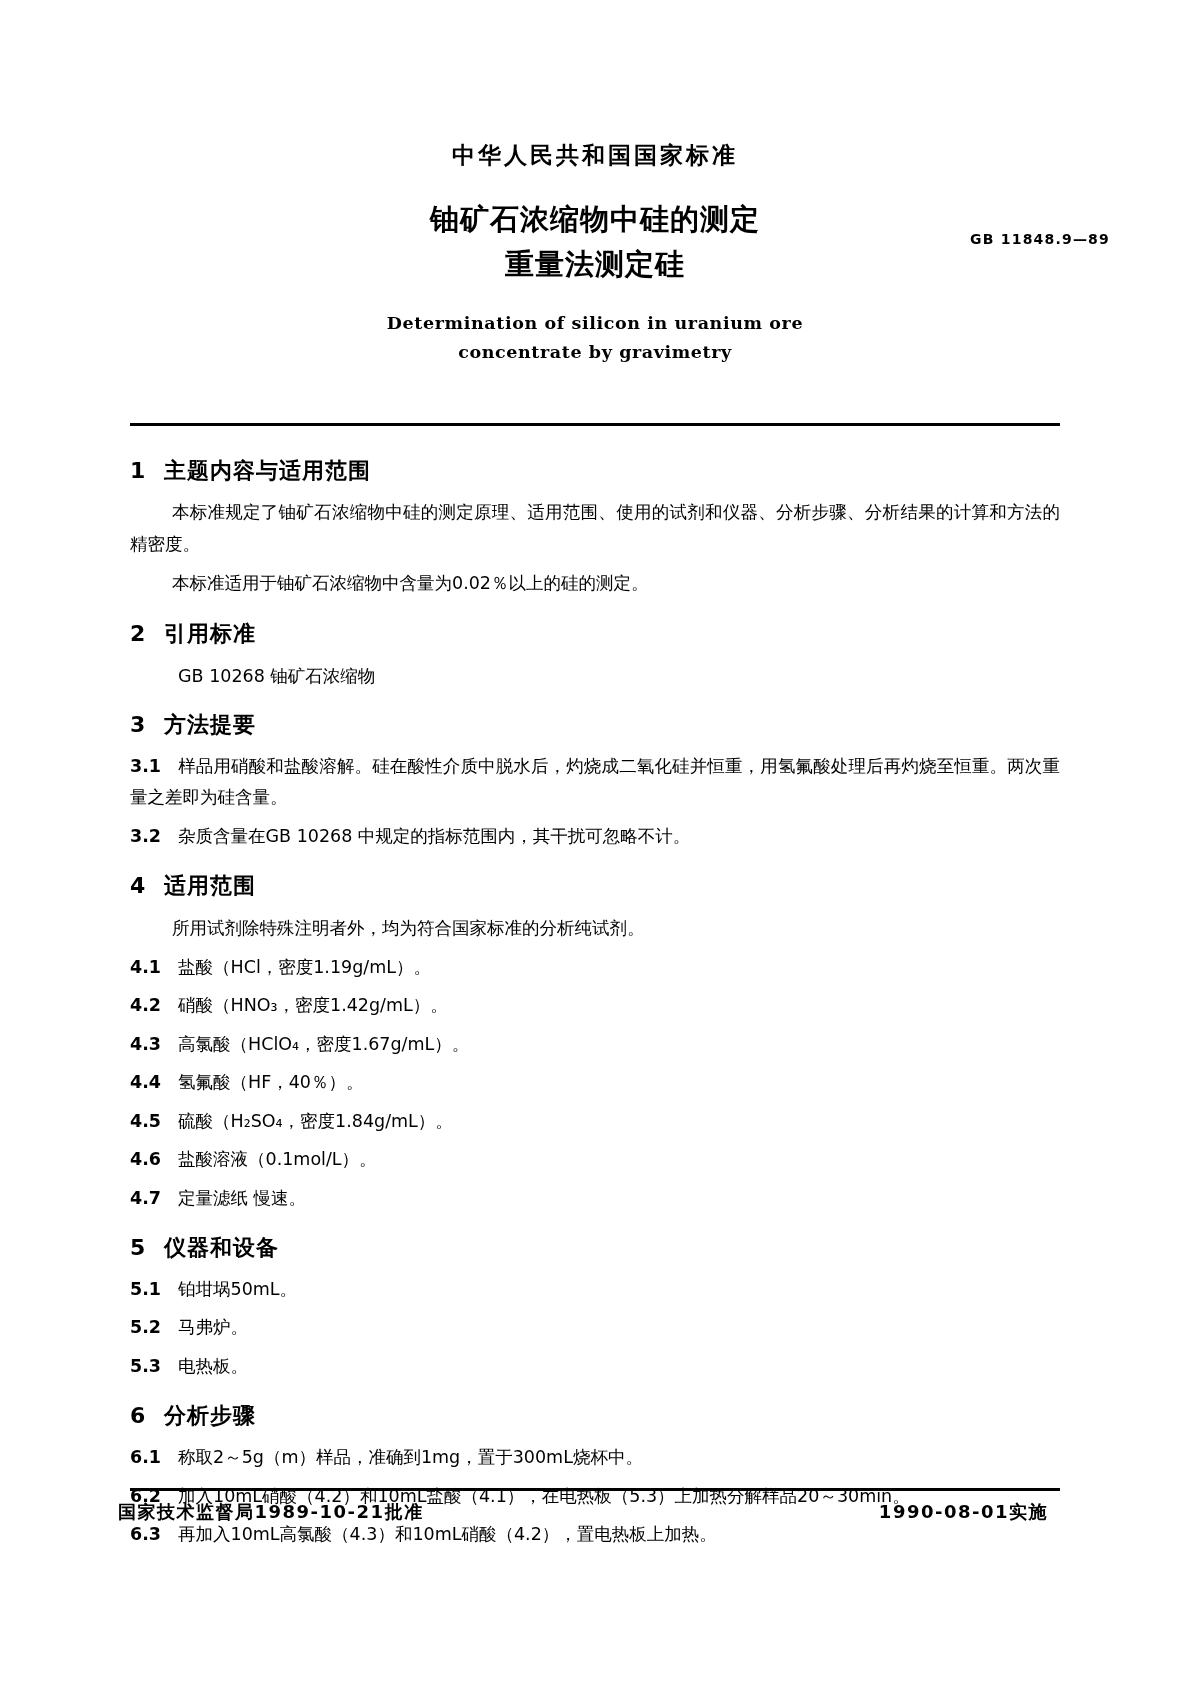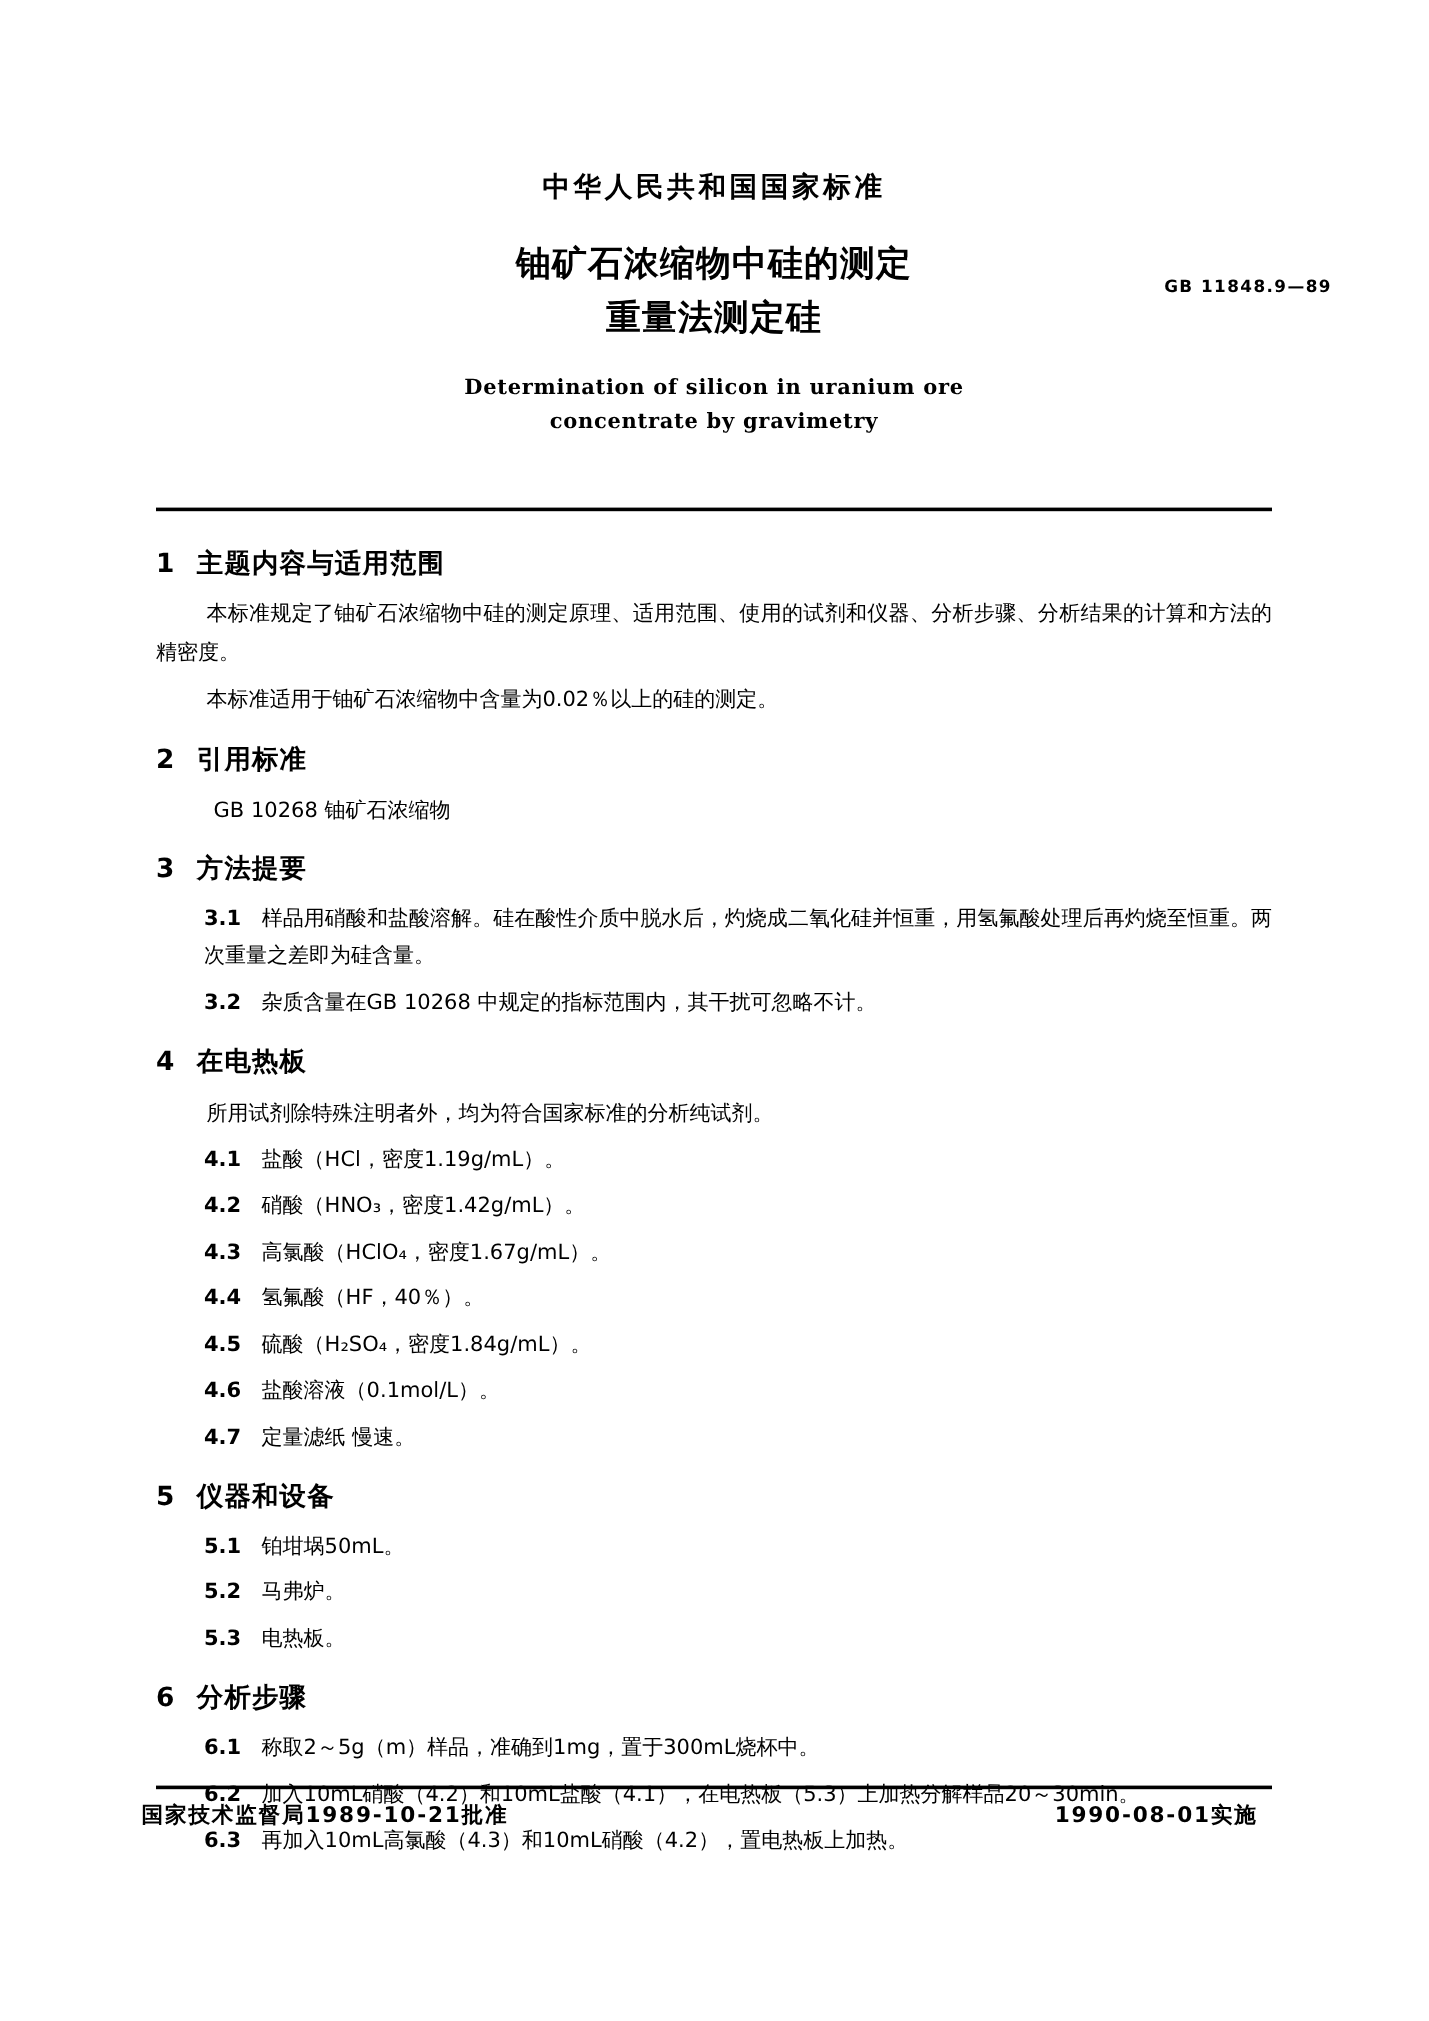--- a/index.html
+++ b/index.html
@@ -98,21 +98,20 @@
   .para {
     margin-top: 8px;
     text-indent: 42px;
     text-align: justify;
     line-height: 1.8;
   }
   .clause {
     margin-top: 7px;
     line-height: 1.8;
     text-align: justify;
-    margin-left: 40px;
   }
   .clause .cnum {
     font-weight: bold;
     display: inline-block;
     width: 48px;
     font-size: 17.5px;
   }
   .clause .ctext {
     display: inline;
   }
@@ -183,21 +182,21 @@
         <span class="num">3</span><span class="txt">方法提要</span>
       </div>
       <div class="clause">
         <span class="cnum">3.1</span><span class="ctext">样品用硝酸和盐酸溶解。硅在酸性介质中脱水后，灼烧成二氧化硅并恒重，用氢氟酸处理后再灼烧至恒重。两次重量之差即为硅含量。</span>
       </div>
       <div class="clause">
         <span class="cnum">3.2</span><span class="ctext">杂质含量在GB 10268 中规定的指标范围内，其干扰可忽略不计。</span>
       </div>
 
       <div class="sec">
-        <span class="num">4</span><span class="txt">在电热板</span>
+        <span class="num">4</span><span class="txt">适用范围</span>
       </div>
       <div class="para">所用试剂除特殊注明者外，均为符合国家标准的分析纯试剂。</div>
       <div class="clause">
         <span class="cnum">4.1</span><span class="ctext">盐酸（HCl，密度1.19g/mL）。</span>
       </div>
       <div class="clause">
         <span class="cnum">4.2</span><span class="ctext">硝酸（HNO₃，密度1.42g/mL）。</span>
       </div>
       <div class="clause">
         <span class="cnum">4.3</span><span class="ctext">高氯酸（HClO₄，密度1.67g/mL）。</span>

